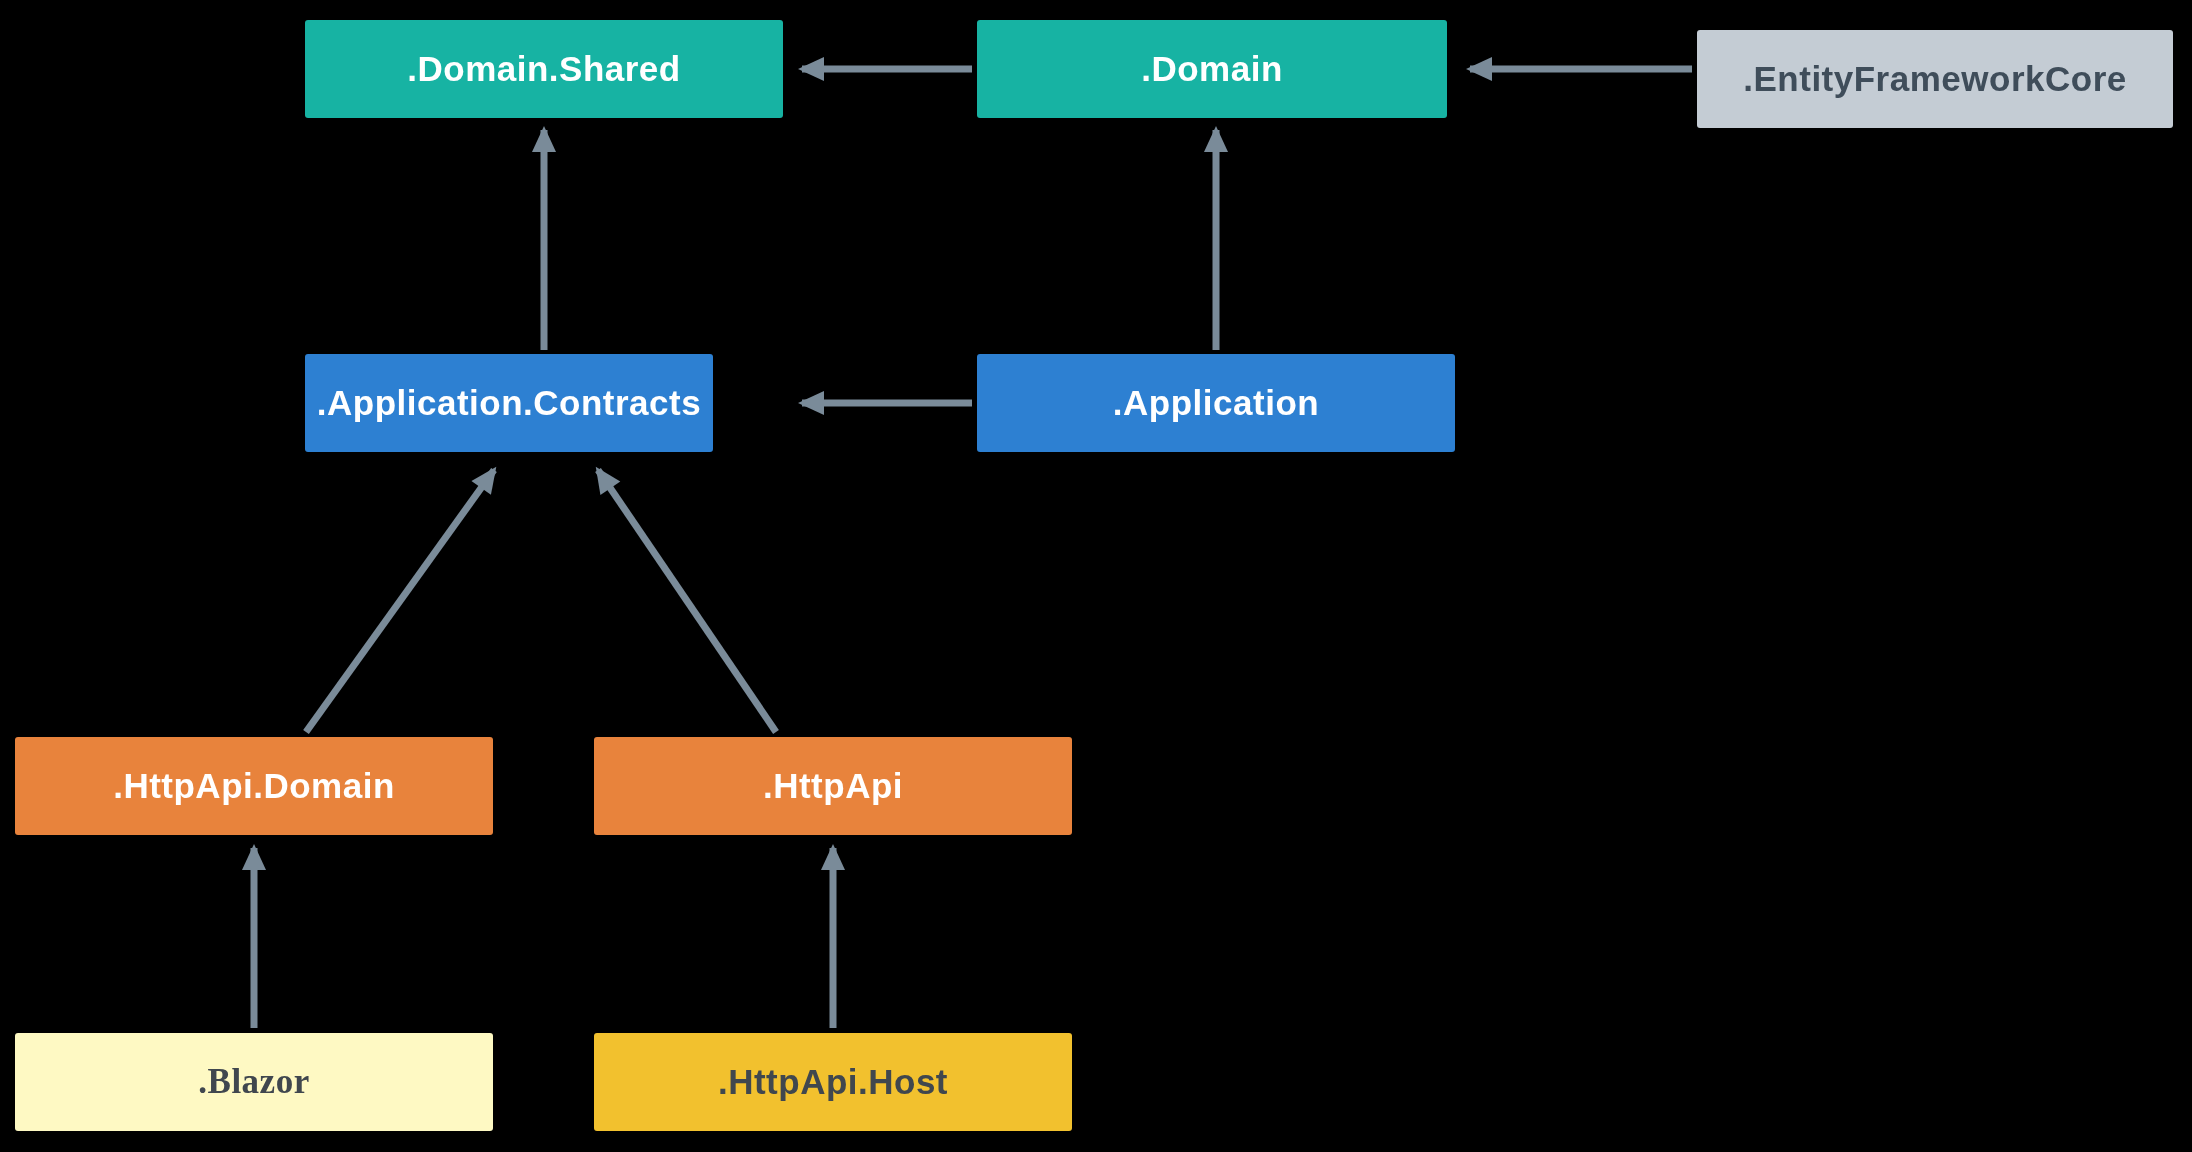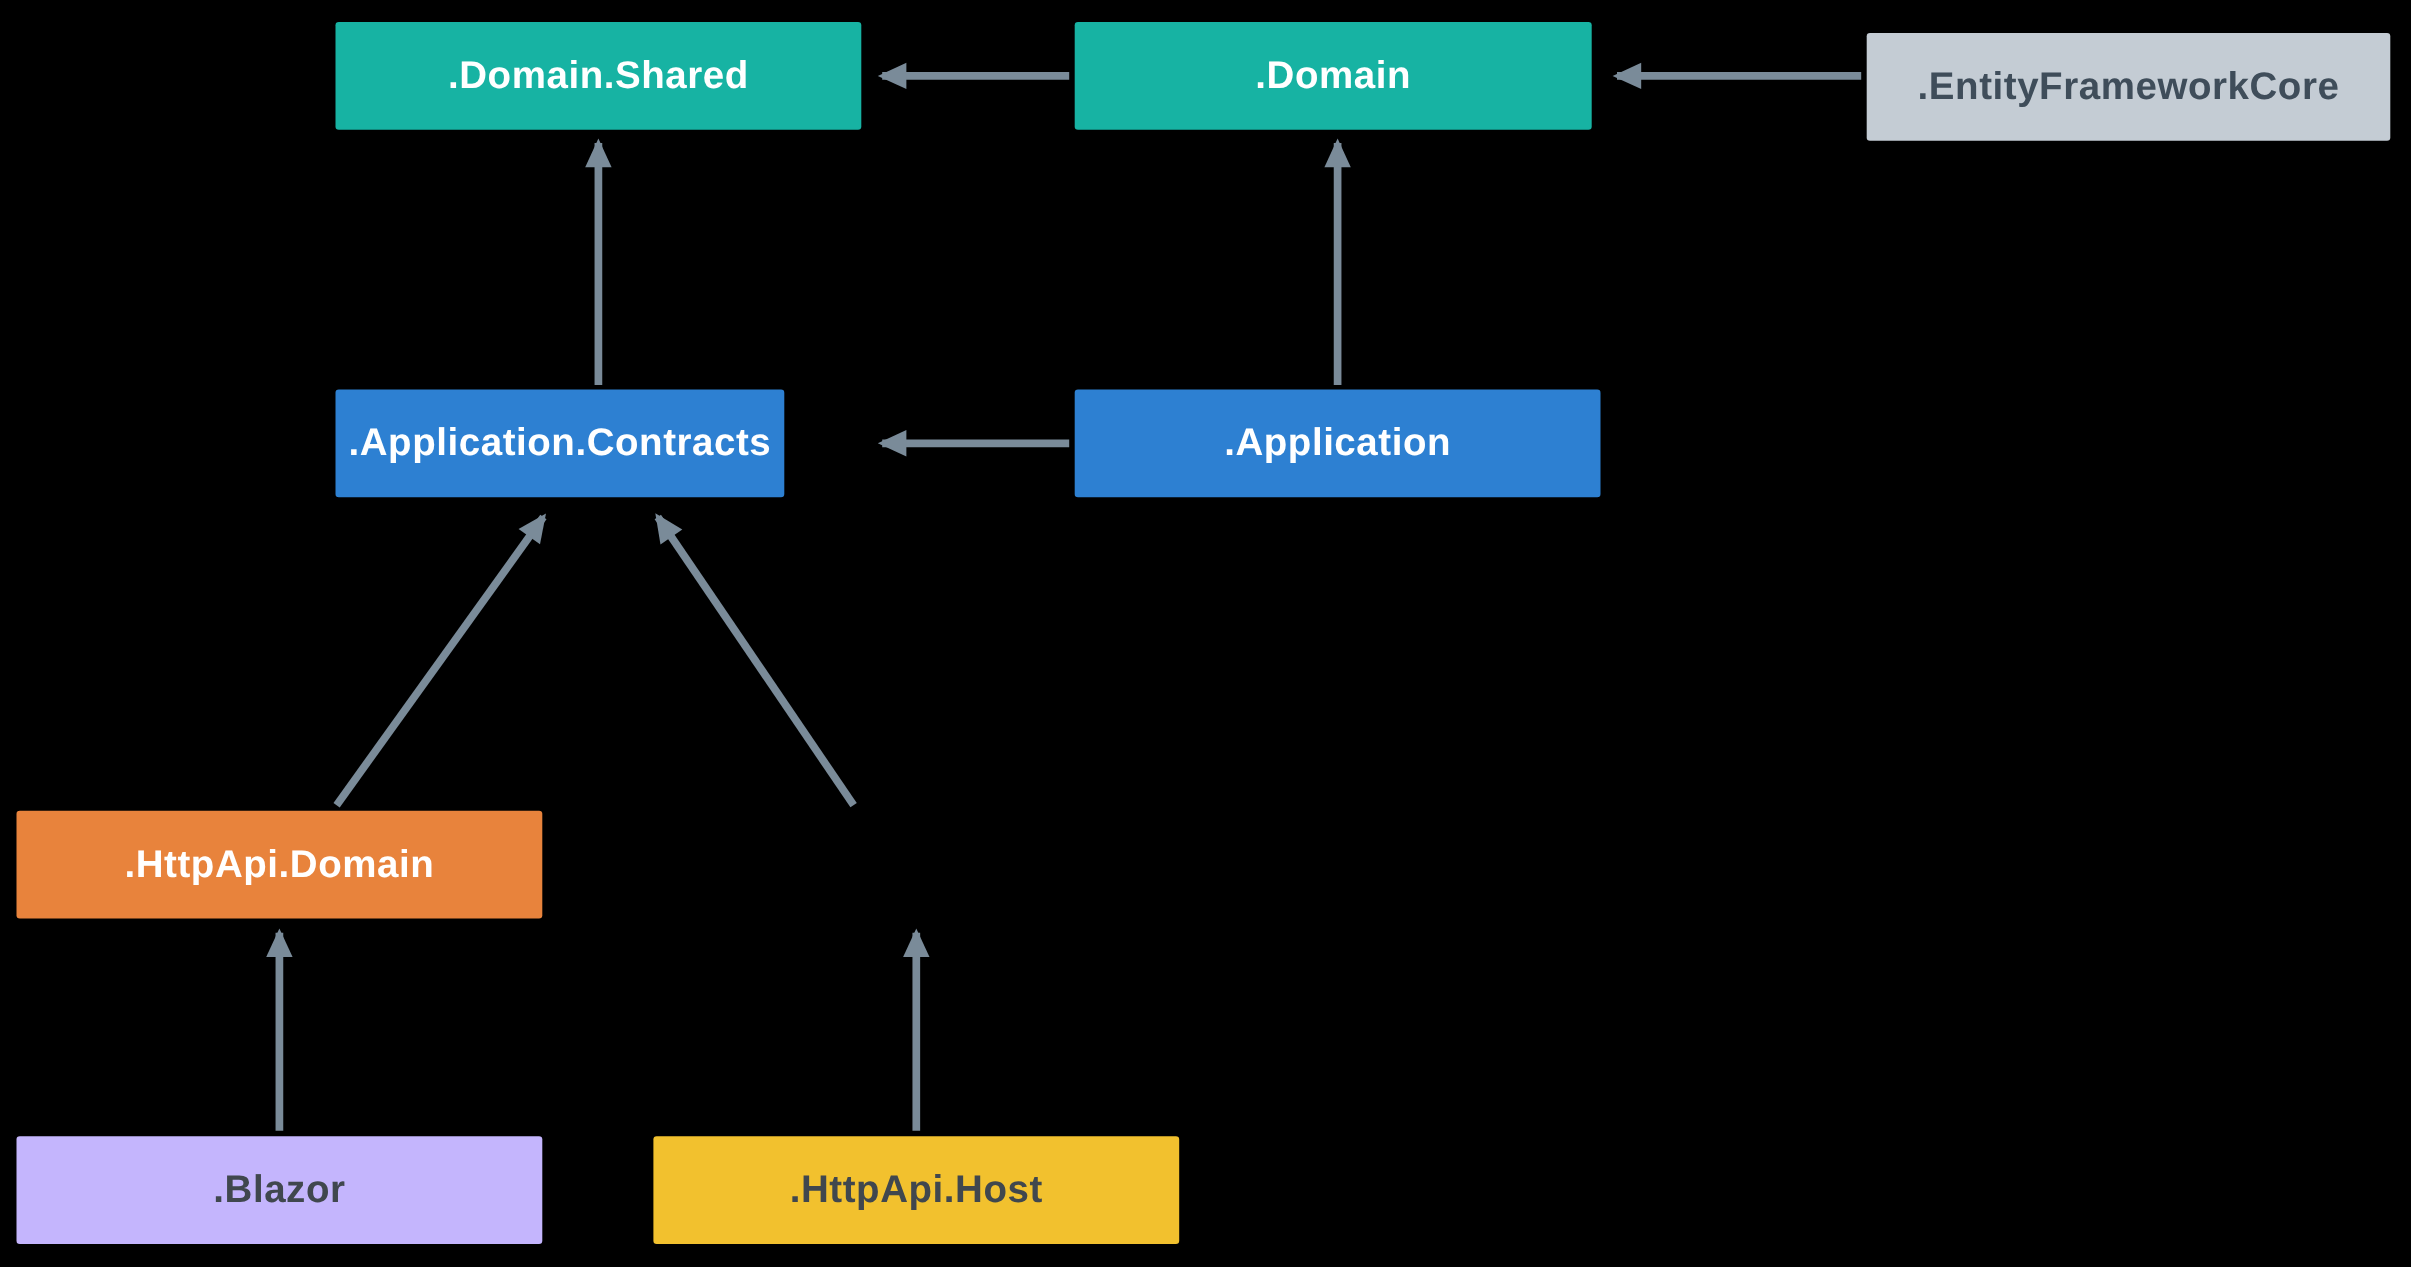--- a/index.html
+++ b/index.html
@@ -83,18 +83,19 @@
   <div id="n-domain" class="node" style="background: rgb(23, 179, 163);">.Domain</div>
 
   <div id="n-efcore" class="node dark" style="background: rgb(196, 204, 212);">.EntityFrameworkCore</div>
 
   <div id="n-app-contracts" class="node" style="background: rgb(45, 128, 210);">.Application.Contracts</div>
 
   <div id="n-application" class="node" style="background: rgb(45, 128, 210);">.Application</div>
 
   <div id="n-httpapi-client" class="node" style="background: rgb(232, 131, 60);">.HttpApi.Domain</div>
 
+  <div id="n-httpapi" class="node" style="background: rgb(232, 131, 60);">.HttpApi</div>
 
-  <div id="n-blazor" class="node darker" style="background: #c4b5fd;">.Blazor</div>
+  <div id="n-blazor" class="node darker" style="background: #fef9c3; font-family: Liberation Serif, serif;">.Blazor</div>
 
   <div id="n-httpapi-host" class="node darker" style="background: rgb(242, 193, 46);">.HttpApi.Host</div>
 
 </div>
 
 </body></html>

